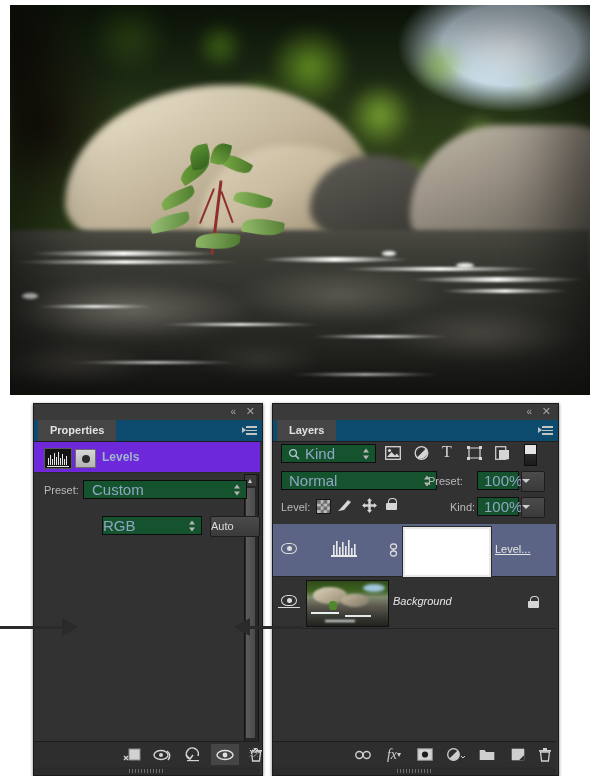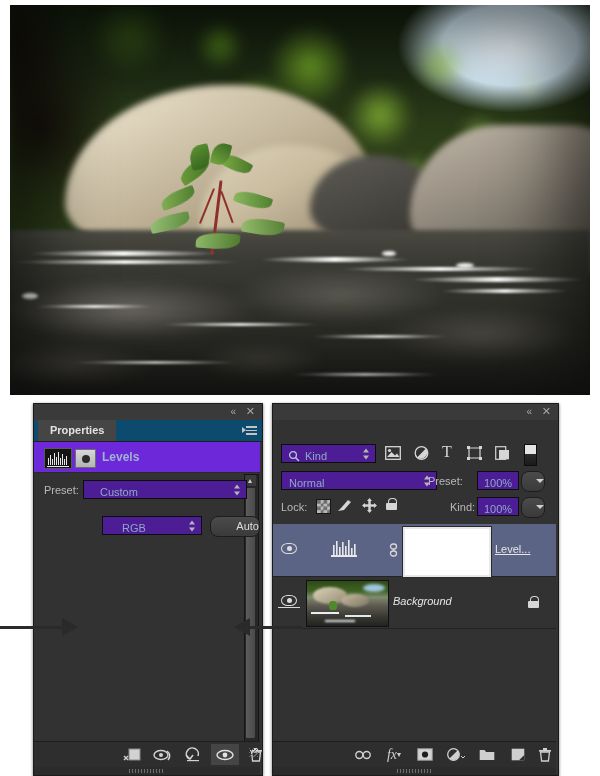--- a/index.html
+++ b/index.html
@@ -64,29 +64,29 @@
   .panel-top{height:16px;background:#3a3a3a;position:relative;}
   .pt-btn{position:absolute;top:2px;color:#a6a6a6;font-size:10px;line-height:11px;cursor:pointer;}
   .tabbar{height:21px;background:#0c4a6e;position:relative;border-bottom:1px solid #1e1e1e;}
   .tab{position:absolute;left:4px;top:0;height:21px;line-height:21px;padding:0 12px;
        background:#454545;color:#e2e2e2;font-size:11px;font-weight:bold;}
   .tabmenu{position:absolute;right:4px;top:4px;width:16px;height:12px;cursor:pointer;}
   .tabmenu i{display:block;height:1.5px;background:#c3c3c3;margin:2px 0 0 4px;width:11px;}
   .tabmenu .tri{position:absolute;left:0;top:3px;width:0;height:0;
        border-left:4px solid #c3c3c3;border-top:3px solid transparent;border-bottom:3px solid transparent;}
 
-  .fld{background:#4c1d95;border:1px solid #0d0d0d;color:#8fa7c4;font-size:11px;
-       box-sizing:border-box;display:flex;align-items:flex-end;}
+  .fld{background:#14532d;border:1px solid #0d0d0d;color:#8fa7c4;font-size:15px;
+       box-sizing:border-box;display:flex;align-items:center;}
   .stepper{position:absolute;right:5px;top:50%;transform:translateY(-50%);width:7px;height:11px;}
   .stepper:before,.stepper:after{content:"";position:absolute;left:0;width:0;height:0;
        border-left:3.5px solid transparent;border-right:3.5px solid transparent;}
   .stepper:before{top:0;border-bottom:4px solid #b5b5b5;}
   .stepper:after{bottom:0;border-top:4px solid #b5b5b5;}
   .btn3d{background:linear-gradient(180deg,#4b4b4b,#3a3a3a);border:1px solid #1d1d1d;
-       border-radius:8px;color:#dcdcdc;text-align:right;font-size:11px;}
+       border-radius:2px;color:#dcdcdc;text-align:left;font-size:11px;}
   .lbl{color:#b9b9b9;}
 
   
   #propPanel{left:33px;top:403px;width:228px;height:371px;}
   #levelsHeader{position:absolute;left:0;top:38px;width:226px;height:30px;
        background:#6d28d9;border-bottom:1px solid #2a2a2a;}
   .histicon{position:absolute;left:10px;top:6px;width:26px;height:19px;background:#141414;
        border:1px solid #585858;}
   .histicon .spike{position:absolute;bottom:3px;width:1px;background:#e8e8e8;}
   .histicon .base{position:absolute;bottom:1px;left:2px;right:2px;height:1.5px;background:#e8e8e8;}
@@ -215,26 +215,26 @@
   </div>
 
   <div class="scroll">
     <div class="arw up"></div>
     <div class="thumb"></div>
     <div class="arw dn"></div>
   </div>
 
   <div style="position:absolute;left:10px;top:80px;" class="lbl">Preset:</div>
   <div class="fld" style="left:49px;top:76px;width:164px;height:19px;position:absolute;">
-    <span style="padding-left:16px;">Custom</span>
+    <span style="padding-left:8px;">Custom</span>
     <span class="stepper"></span>
   </div>
 
   <div class="fld" style="left:68px;top:112px;width:100px;height:19px;position:absolute;">
-    <span style="padding-left:19px;">RGB</span>
+    <span style="padding-left:0;">RGB</span>
     <span class="stepper"></span>
   </div>
   <div class="btn3d" style="position:absolute;left:176px;top:112px;width:48px;height:19px;line-height:18px;">Auto</div>
 
   <div class="dropper dark" style="left:40px;top:132px;"></div>
   <div class="dropper" style="left:40px;top:158px;"></div>
   <div class="dropper" style="left:40px;top:184px;"></div>
 
   <div class="pbottom">
     <div class="pbtn" style="left:84px;">
@@ -274,20 +274,29 @@
   </div>
   <div class="grip"></div>
 </div>
 
 <div class="panel" id="layersPanel">
   <div class="panel-top">
     <span class="pt-btn" style="right:26px;">«</span>
     <span class="pt-btn" style="right:7px;font-size:11px;">✕</span>
   </div>
 
+  <div class="tabbar">
+    <div class="tab">Layers</div>
+    <div class="tabmenu">
+      <span class="tri"></span>
+        <i></i>
+        <i></i>
+        <i></i>
+    </div>
+  </div>
 
   <div class="fld" style="position:absolute;left:8px;top:40px;width:95px;height:19px;">
     <svg width="12" height="12" viewBox="0 0 12 12" style="margin-left:6px;">
       <circle cx="5" cy="5" r="3.4" fill="none" stroke="#b8c6d8" stroke-width="1.3"></circle>
       <path d="M7.5 7.5 L11 11" stroke="#b8c6d8" stroke-width="1.5"></path>
     </svg>
     <span style="padding-left:5px;">Kind</span>
     <span class="stepper"></span>
   </div>
   <div style="position:absolute;left:112px;top:42px;">
@@ -328,21 +337,21 @@
     <span class="stepper"></span>
   </div>
   <div class="lbl" style="position:absolute;left:155px;top:71px;">Preset:</div>
   <div class="fld" style="position:absolute;left:204px;top:67px;width:42px;height:19px;">
     <span style="padding-left:6px;">100%</span>
   </div>
   <div class="btn3d" style="position:absolute;left:248px;top:67px;width:22px;height:19px;">
     <span style="display:inline-block;margin-top:7px;width:0;height:0;border-left:4px solid transparent;border-right:4px solid transparent;border-top:4px solid #cfcfcf;"></span>
   </div>
 
-  <div class="lbl" style="position:absolute;left:8px;top:97px;">Lock:</div>
+  <div class="lbl" style="position:absolute;left:8px;top:97px;">Level:</div>
   <div style="position:absolute;left:43px;top:95px;width:13px;height:13px;background:
       conic-gradient(#b9b9b9 25%,#6f6f6f 0 50%,#b9b9b9 0 75%,#6f6f6f 0);background-size:6.5px 6.5px;border:1px solid #171717;"></div>
   <div style="position:absolute;left:64px;top:93px;">
     <svg width="17" height="16" viewBox="0 0 17 16">
       <path d="M1 14 L4 11 L11 3 L14 5 L7 13 Z" fill="#d6d6d6"></path>
       <path d="M11 3 L14 5" stroke="#777" stroke-width="1"></path>
     </svg>
   </div>
   <div style="position:absolute;left:89px;top:94px;">
     <svg width="15" height="15" viewBox="0 0 15 15">

